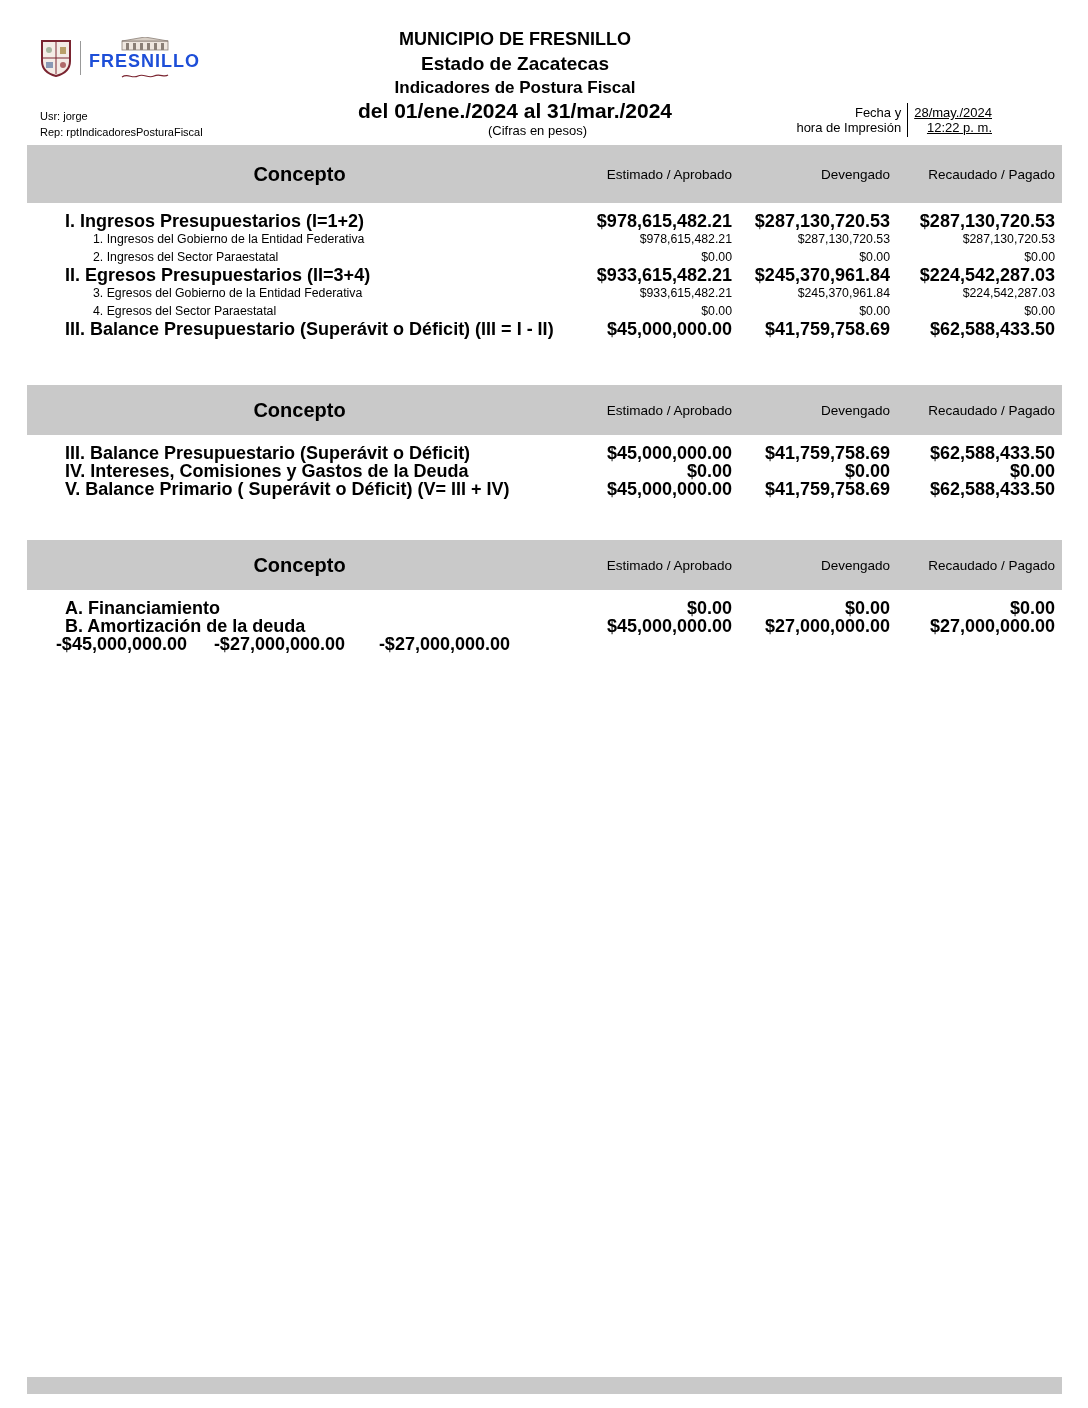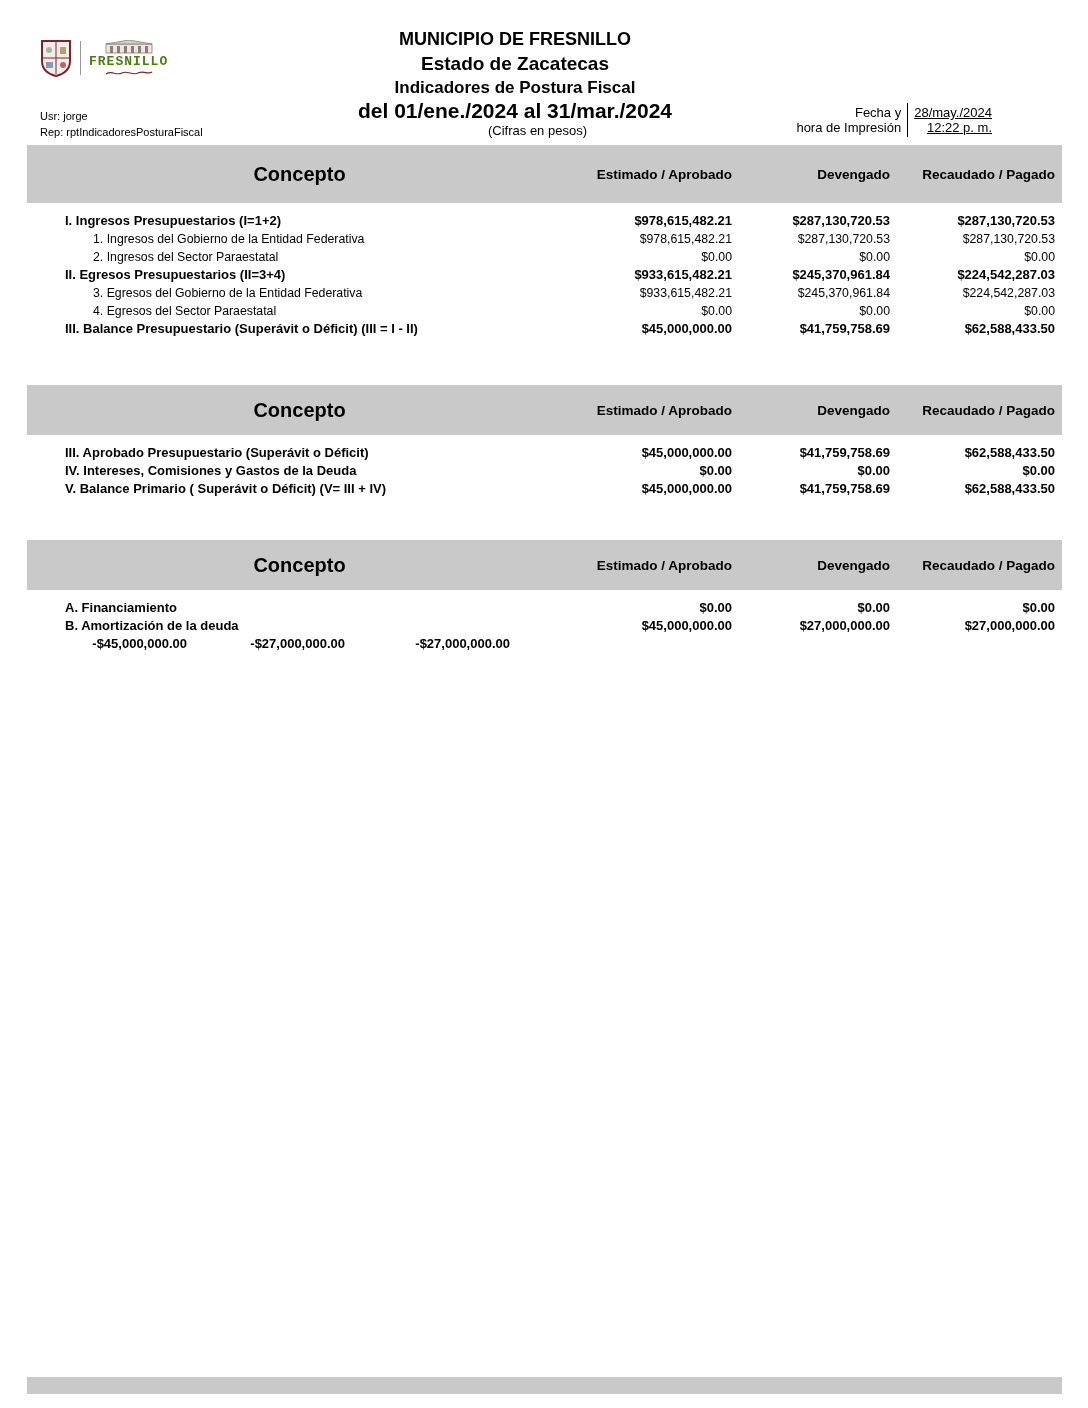--- a/index.html
+++ b/index.html
@@ -38,53 +38,53 @@
 
   
   .logo{
     position:absolute;left:40px;top:38px;
     display:flex;align-items:center;height:40px;
   }
   .crest{width:32px;height:38px;}
   .logo-div{width:1px;height:34px;background:#999;margin:0 8px;}
   .wordmark{display:flex;flex-direction:column;align-items:center;}
   .wordmark .wm-name{
-    font-family:Liberation Mono, monospace;
-    font-weight:bold;font-size:13px;letter-spacing:1px;color:#4d7c0f;
+    font-family:Liberation Sans, sans-serif;
+    font-weight:bold;font-size:18px;letter-spacing:1px;color:#1d4ed8;
   }
 
   
   .section{position:absolute;left:27px;width:1035px;}
   .sec1{top:145px;}
   .sec2{top:385px;}
   .sec3{top:540px;}
 
   .bar{
     display:flex;align-items:center;
     background:#c9c9c9;
     padding-right:7px;box-sizing:border-box;width:100%;
   }
   .bar-tall{height:58px;}
   .bar-short{height:50px;}
   .bar .c-label{text-align:center;font-weight:bold;font-size:20px;}
-  .bar .colhead{font-weight:bold;font-size:13.5px;}
+  .bar .colhead{font-weight:normal;font-size:13.5px;}
 
   .c-label{flex:1;min-width:0;}
   .c-val{text-align:right;white-space:nowrap;}
   .v0{width:160px;}
   .v1{width:158px;}
   .v2{width:165px;}
 
   .rows{margin-top:9px;}
   .trow{
     display:flex;align-items:center;
     padding-right:7px;box-sizing:border-box;
     height:18px;line-height:18px;font-size:12.3px;
   }
-  .trow.main{font-weight:bold;font-size:13px;}
+  .trow.main{font-weight:bold;font-size:18px;}
   .trow.main .c-label{padding-left:38px;}
   .trow.sub .c-label{padding-left:66px;}
 
   .footer-bar{
     position:absolute;left:27px;top:1377px;width:1035px;height:17px;
     background:#c9c9c9;
   }
 </style>
 </head>
 <body>
@@ -200,21 +200,21 @@
 
   <div class="section sec2">
     <div class="bar bar-short">
       <div class="c-label">Concepto</div>
       <div class="c-val v0 colhead">Estimado / Aprobado</div>
       <div class="c-val v1 colhead">Devengado</div>
       <div class="c-val v2 colhead">Recaudado / Pagado</div>
     </div>
     <div class="rows">
         <div class="trow main">
-          <div class="c-label">III. Aprobado Presupuestario (Superávit o Déficit)</div>
+          <div class="c-label">III. Balance Presupuestario (Superávit o Déficit)</div>
           <div class="c-val v0">$45,000,000.00</div>
           <div class="c-val v1">$41,759,758.69</div>
           <div class="c-val v2">$62,588,433.50</div>
         </div>
         <div class="trow main">
           <div class="c-label">IV. Intereses, Comisiones y Gastos de la Deuda</div>
           <div class="c-val v0">$0.00</div>
           <div class="c-val v1">$0.00</div>
           <div class="c-val v2">$0.00</div>
         </div>

